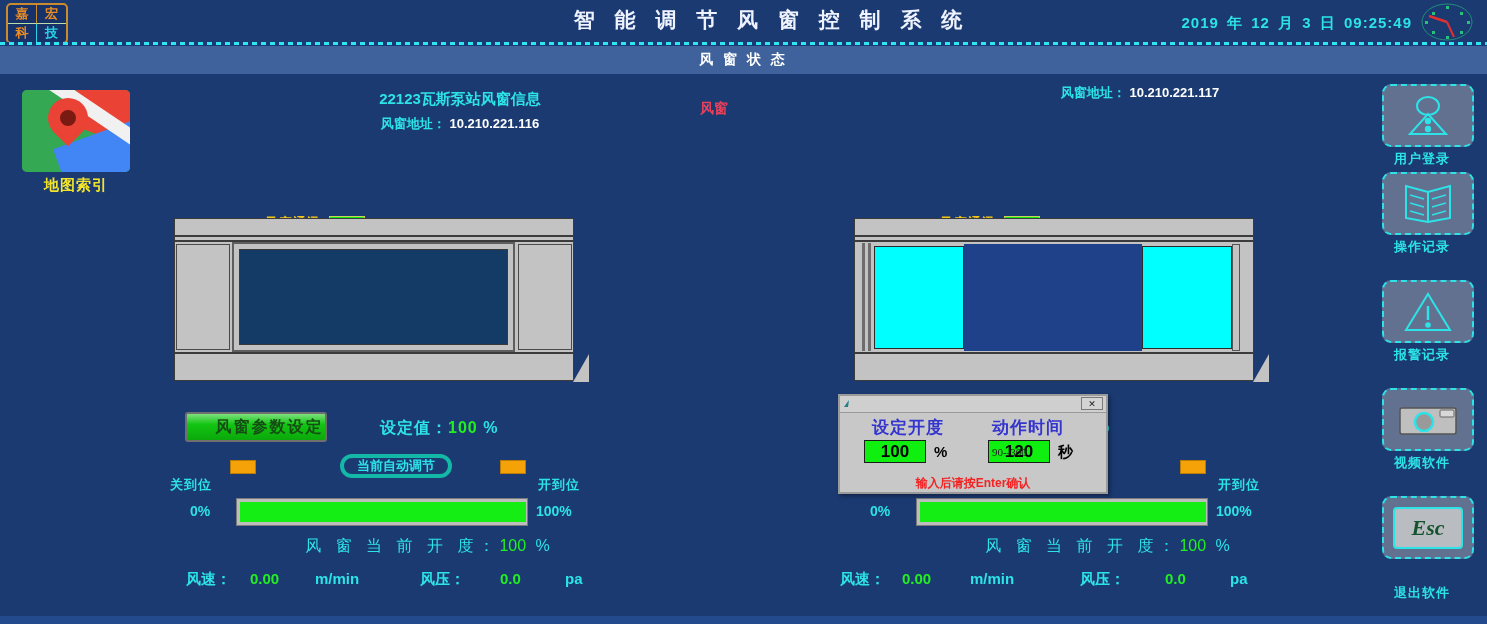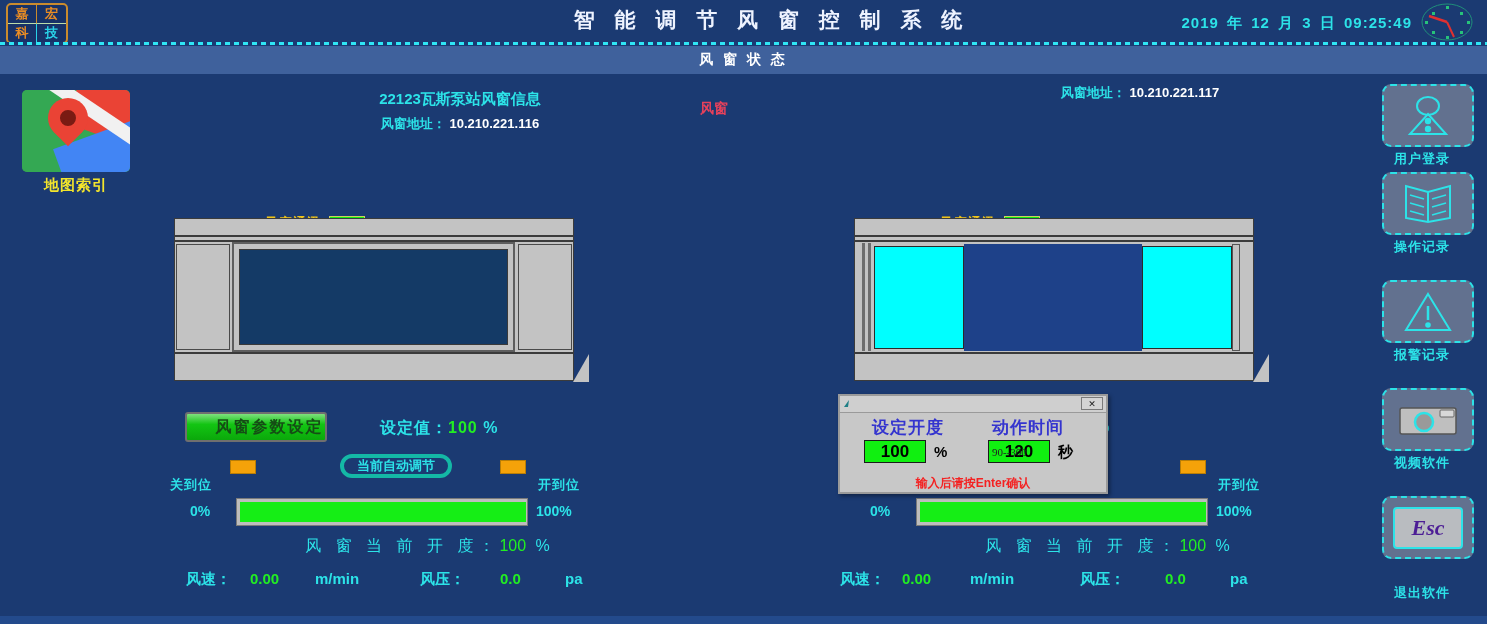--- a/index.html
+++ b/index.html
@@ -434,19 +434,19 @@
     <svg width="64" height="40" viewBox="0 0 64 40">
       <rect x="4" y="8" width="56" height="26" rx="2" fill="#bfbfbf" stroke="#555" stroke-width="1.5"></rect>
       <rect x="44" y="10" width="14" height="7" rx="1" fill="#d8d8d8" stroke="#666" stroke-width="1"></rect>
       <circle cx="28" cy="22" r="9" fill="#9a9a9a" stroke="#2ce3e8" stroke-width="2.5"></circle>
     </svg>
   </div>
   <div class="sLabel" style="top:370px;">视频软件</div>
 
   <div class="sbtn" style="top:412px;">
     <div style="width:66px;height:38px;background:#b9bcc0;border:2px solid #2ce3e8;border-radius:4px;display:flex;align-items:center;justify-content:center;">
-      <span style="color:#4c1d95;font-family:'Liberation Serif',serif;font-style:italic;font-size:22px;font-weight:bold;">Esc</span>
+      <span style="color:#14532d;font-family:'Liberation Serif',serif;font-style:italic;font-size:22px;font-weight:bold;">Esc</span>
     </div>
   </div>
   <div class="sLabel" style="top:478px;margin-top:22px;">退出软件</div>
 </div>
 
 <div class="bottombar"></div>
 
 </body></html>

